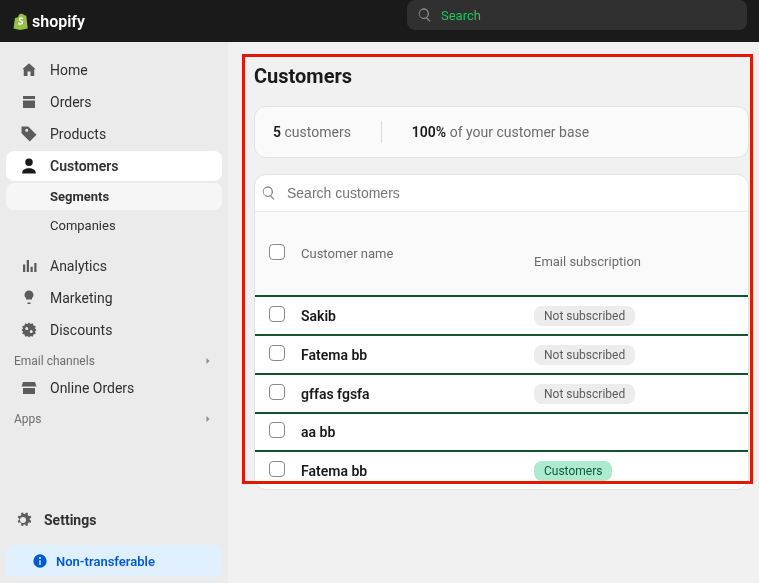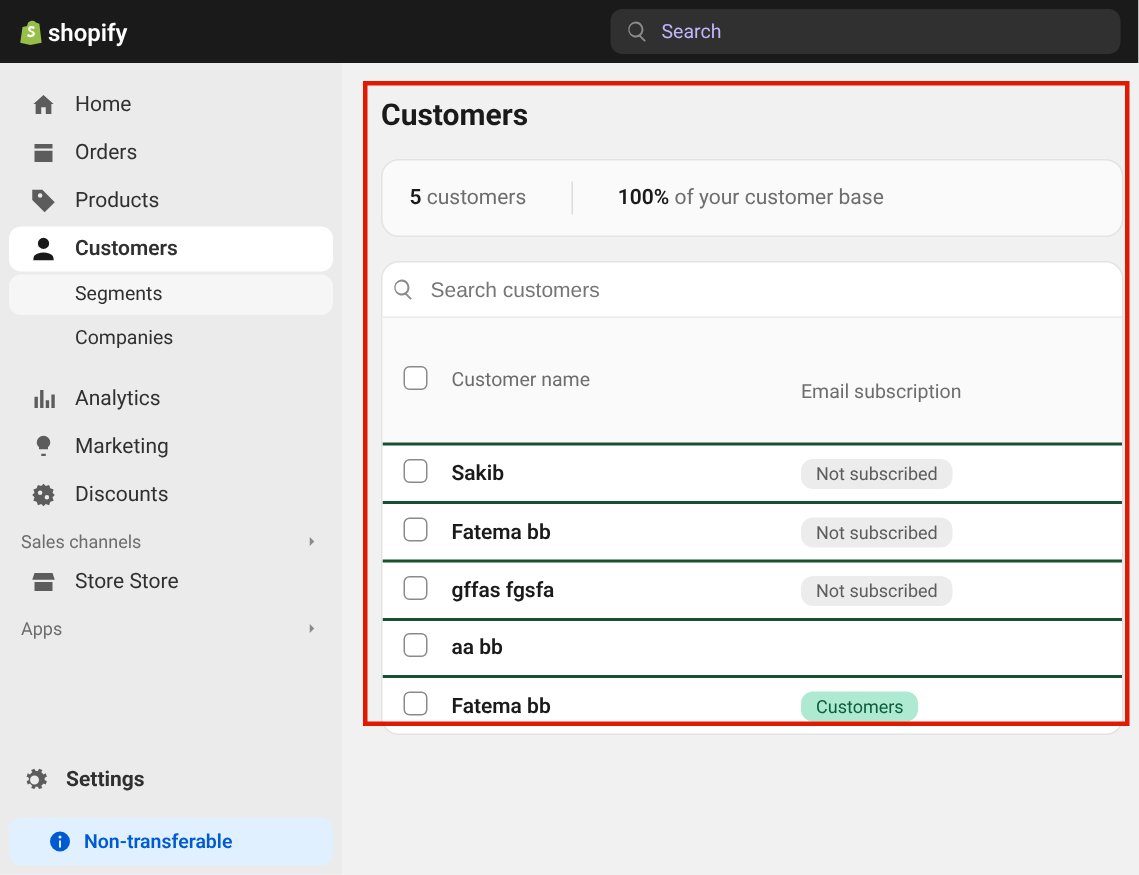--- a/index.html
+++ b/index.html
@@ -1,30 +1,30 @@
 <!DOCTYPE html>
 <html><head>
 <meta charset="utf-8">
 <style>
   * { box-sizing: border-box; margin: 0; padding: 0; }
   body { font-family: -apple-system, BlinkMacSystemFont, "Segoe UI", Roboto, Helvetica, Arial, sans-serif; background: #f1f1f1; width: 759px; height: 583px; overflow: hidden; }
-  .topbar { background: #1a1a1a; height: 42px; display: flex; align-items: center; padding: 0 12px; }
+  .topbar { background: #1a1a1a; height: 42px; display: flex; padding: 0 12px; }
   .logo { display: flex; align-items: center; gap: 2px; color: white; font-weight: 600; font-size: 16px; }
   .logo svg { width: 18px; height: 20px; }
   .search-wrap { margin-left: auto; margin-right: 0; background: #303030; border-radius: 8px; height: 30px; width: 340px; display: flex; align-items: center; padding: 0 10px; gap: 8px; }
   .search-wrap svg { width: 16px; height: 16px; fill: #8a8a8a; }
-  .search-wrap .ph { color: #c4b5fd; font-size: 13px; }
+  .search-wrap .ph { color: #22c55e; font-size: 13px; }
   .shell { display: flex; height: calc(100% - 42px); }
   .sidebar { width: 228px; background: #ebebeb; padding-top: 12px; display: flex; flex-direction: column; }
   .nav-item { display: flex; align-items: center; gap: 12px; padding: 6px 14px; font-size: 14px; color: #303030; cursor: pointer; border-radius: 8px; margin: 1px 6px; }
   .nav-item.active { background: #fff; font-weight: 600; }
   .nav-item svg { width: 18px; height: 18px; fill: #5c5c5c; flex-shrink: 0; }
   .nav-item.active svg { fill: #1a1a1a; }
   .sub-item { padding: 6px 14px 6px 44px; font-size: 13px; color: #303030; cursor: pointer; border-radius: 8px; margin: 1px 6px; }
-  .sub-item.sel { background: #f6f6f6; font-weight: 400; }
+  .sub-item.sel { background: #f6f6f6; font-weight: 700; }
   .section-label { color: #6d6d6d; font-size: 12px; padding: 8px 14px 4px; display: flex; justify-content: space-between; align-items: center; }
   .section-label svg { width: 12px; height: 12px; fill: #8a8a8a; }
   .bottom { margin-top: auto; }
   .settings { display: flex; align-items: center; gap: 12px; padding: 10px 14px; font-size: 14px; color: #303030; cursor: pointer; font-weight: 700; }
   .settings svg { width: 18px; height: 18px; fill: #5c5c5c; }
   .badge-nt { background: #e0f0ff; color: #005bd3; font-size: 13px; font-weight: 600; padding: 8px 26px; display: flex; align-items: center; gap: 8px; border-radius: 8px; margin: 6px; }
   .badge-nt svg { width: 16px; height: 16px; fill: #005bd3; }
   .main { flex: 1; padding: 0; position: relative; }
   .redbox { position: absolute; left: 14px; top: 12px; right: 6px; height: 430px; border: 3px solid #e11900; pointer-events: none; }
   .content { padding: 22px 10px 22px 26px; }
@@ -111,30 +111,30 @@
       <span>Marketing</span>
     </div>
     <div class="nav-item">
       <svg viewBox="0 0 24 24">
           <path d="M12 2l2 2 3-1 1 3 3 1-1 3 2 2-2 2 1 3-3 1-1 3-3-1-2 2-2-2-3 1-1-3-3-1 1-3-2-2 2-2-1-3 3-1 1-3 3 1zm-3 6a2 2 0 100 4 2 2 0 000-4zm6 4a2 2 0 100 4 2 2 0 000-4zm-6 4l8-8"></path>
         </svg>
       <span>Discounts</span>
     </div>
 
     <div class="section-label">
-      <span>Sales channels</span>
+      <span>Email channels</span>
       <svg viewBox="0 0 24 24">
           <path d="M9 6l6 6-6 6z"></path>
         </svg>
     </div>
     <div class="nav-item">
       <svg viewBox="0 0 24 24">
           <path d="M4 4h16l2 6H2zm0 8h16v8H4zm3-5h2v2H7z"></path>
         </svg>
-      <span>Store Store</span>
+      <span>Online Orders</span>
     </div>
 
     <div class="section-label">
       <span>Apps</span>
       <svg viewBox="0 0 24 24">
           <path d="M9 6l6 6-6 6z"></path>
         </svg>
     </div>
 
     <div class="bottom">

